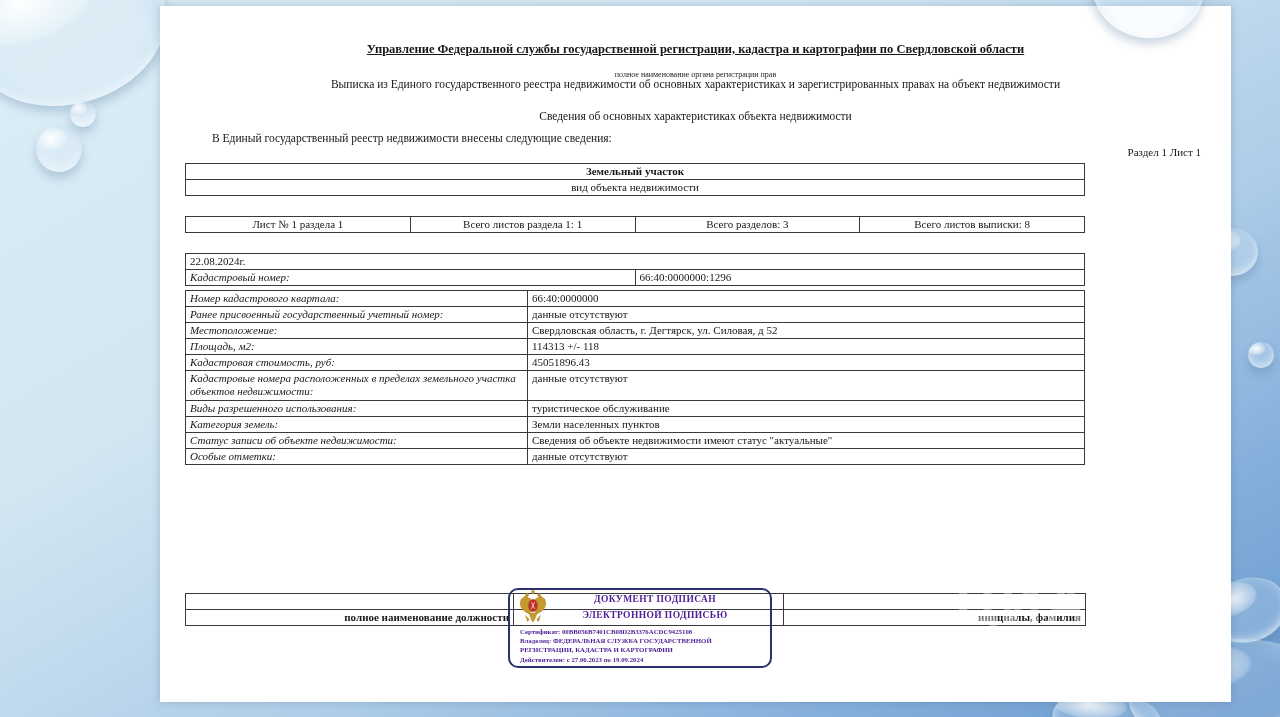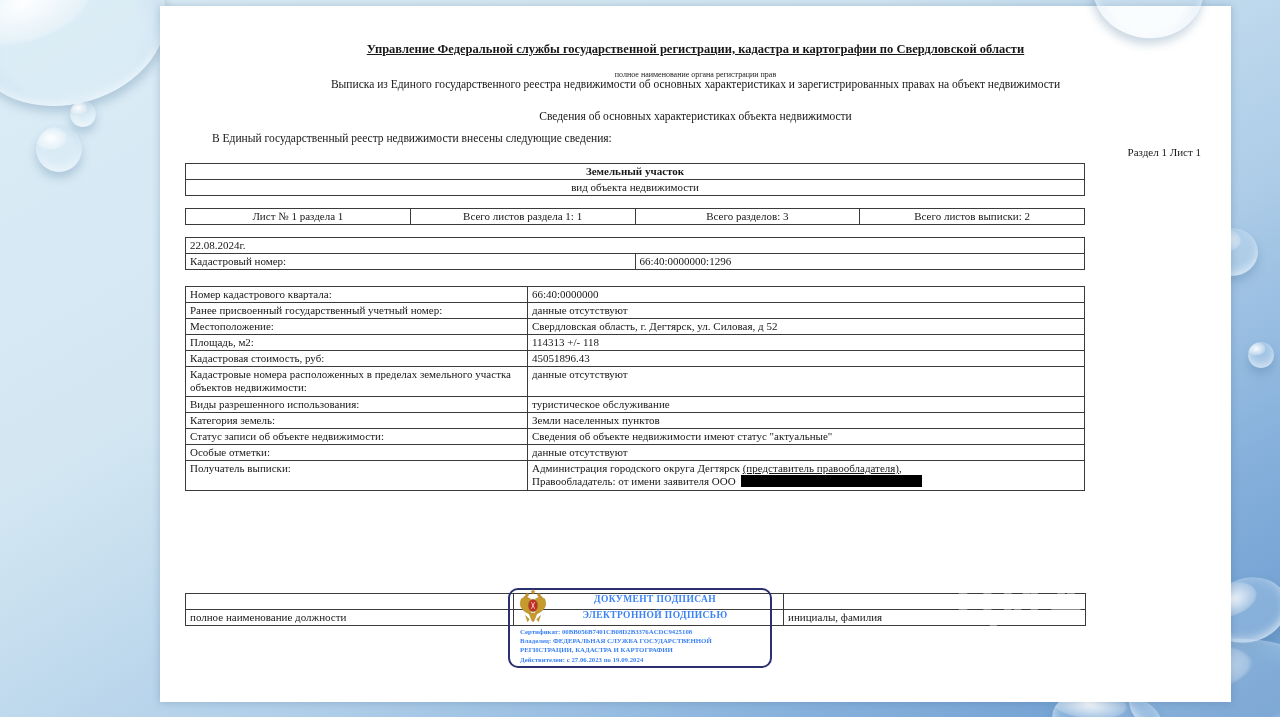--- a/index.html
+++ b/index.html
@@ -42,38 +42,38 @@
   #section-title { top:104px; font-size:11.5px; }
   #intro { top:126px; left:25px; font-size:11.5px;margin-left:27px; }
   #section-sheet { top:140px; right:30px; font-size:11px;font-family:Liberation Serif, serif; }
 
   .tbl { border-collapse:collapse; width:900px; table-layout:fixed; }
   .tbl td { border:1px solid #3a3a3a; font-size:11px; line-height:13px; padding:1px 4px; vertical-align:top; overflow:hidden; }
   .tbl .c { text-align:center; }
   .h16 td { height:16px; }
   .h15 td { height:15px; }
   .h30 td { height:30px; }
-  .lblcol { width:342px; }
+  .lblcol { width:342px;font-style:italic; }
   #tables { left:25px; top:157px; width:900px; }
-  .gap3 { margin-top:12px; }
-  .gap4 { margin-top:16px; }
+  .gap3 { margin-top:20px; }
+  .gap4 { margin-top:4px; }
   .bold { font-weight:bold; }
   .uline { text-decoration:underline; }
   .redact { display:inline-block; width:181px; height:12px; background:#000; vertical-align:-2px; margin-left:5px; }
 
   
   #sig-table { left:25px; top:587px; }
-  #sig-table td { height:16px; text-align:left; }
+  #sig-table td { height:16px; text-align:right;font-weight:bold; }
   .sigc1 { width:328px; } .sigc2 { width:270px; } .sigc3 { width:302px; }
 
   
   #stamp {
     position:absolute; left:348px; top:582px; width:264px; height:80px;
     border:2px solid #2b3070; border-radius:10px; background:transparent;
-    color:#3b82f6; z-index:5;
+    color:#4c1d95; z-index:5;
   }
   #stamp .sline { position:absolute; width:100%; }
   .stamp-title { text-align:center; padding-left:30px; font-size:9.5px; font-weight:bold; letter-spacing:0.4px; }
   #stamp-title1 { top:4px; }
   #stamp-title2 { top:20px; }
   .stamp-info { left:10px; font-size:6.8px; font-weight:bold; width:240px !important; line-height:9px; }
   #stamp-cert { top:37px; }
   #stamp-owner { top:46px; }
   #stamp-valid { top:65px; }
   #eagle { position:absolute; left:8px; top:-2px; }
@@ -118,21 +118,21 @@
           </tr>
     </tbody>
       </table>
 
     <table class="tbl gap3">
       <tbody>
           <tr class="h15">
         <td class="c">Лист № 1 раздела 1</td>
         <td class="c">Всего листов раздела 1: 1</td>
         <td class="c">Всего разделов: 3</td>
-        <td class="c">Всего листов выписки: 2</td>
+        <td class="c">Всего листов выписки: 8</td>
       </tr>
     </tbody>
       </table>
 
     <table class="tbl gap3">
       <tbody>
           <tr class="h15">
             <td colspan="2">22.08.2024г.</td>
           </tr>
       <tr class="h16">
@@ -176,27 +176,20 @@
         <td class="lblcol">Категория земель:</td>
         <td>Земли населенных пунктов</td>
       </tr>
       <tr class="h15">
         <td class="lblcol">Статус записи об объекте недвижимости:</td>
         <td>Сведения об объекте недвижимости имеют статус "актуальные"</td>
       </tr>
       <tr class="h15">
         <td class="lblcol">Особые отметки:</td>
         <td>данные отсутствуют</td>
-      </tr>
-      <tr class="h30">
-        <td class="lblcol">Получатель выписки:</td>
-        <td>
-          <span>Администрация городского округа Дегтярск </span><span class="uline">(представитель правообладателя)</span><span>,</span><br>
-          <span>Правообладатель: от имени заявителя ООО</span><span class="redact"></span>
-        </td>
       </tr>
     </tbody>
       </table>
   </div>
 
   <table class="tbl abs" id="sig-table">
     <tbody>
         <tr>
       <td class="sigc1"></td>
       <td class="sigc2"></td>

